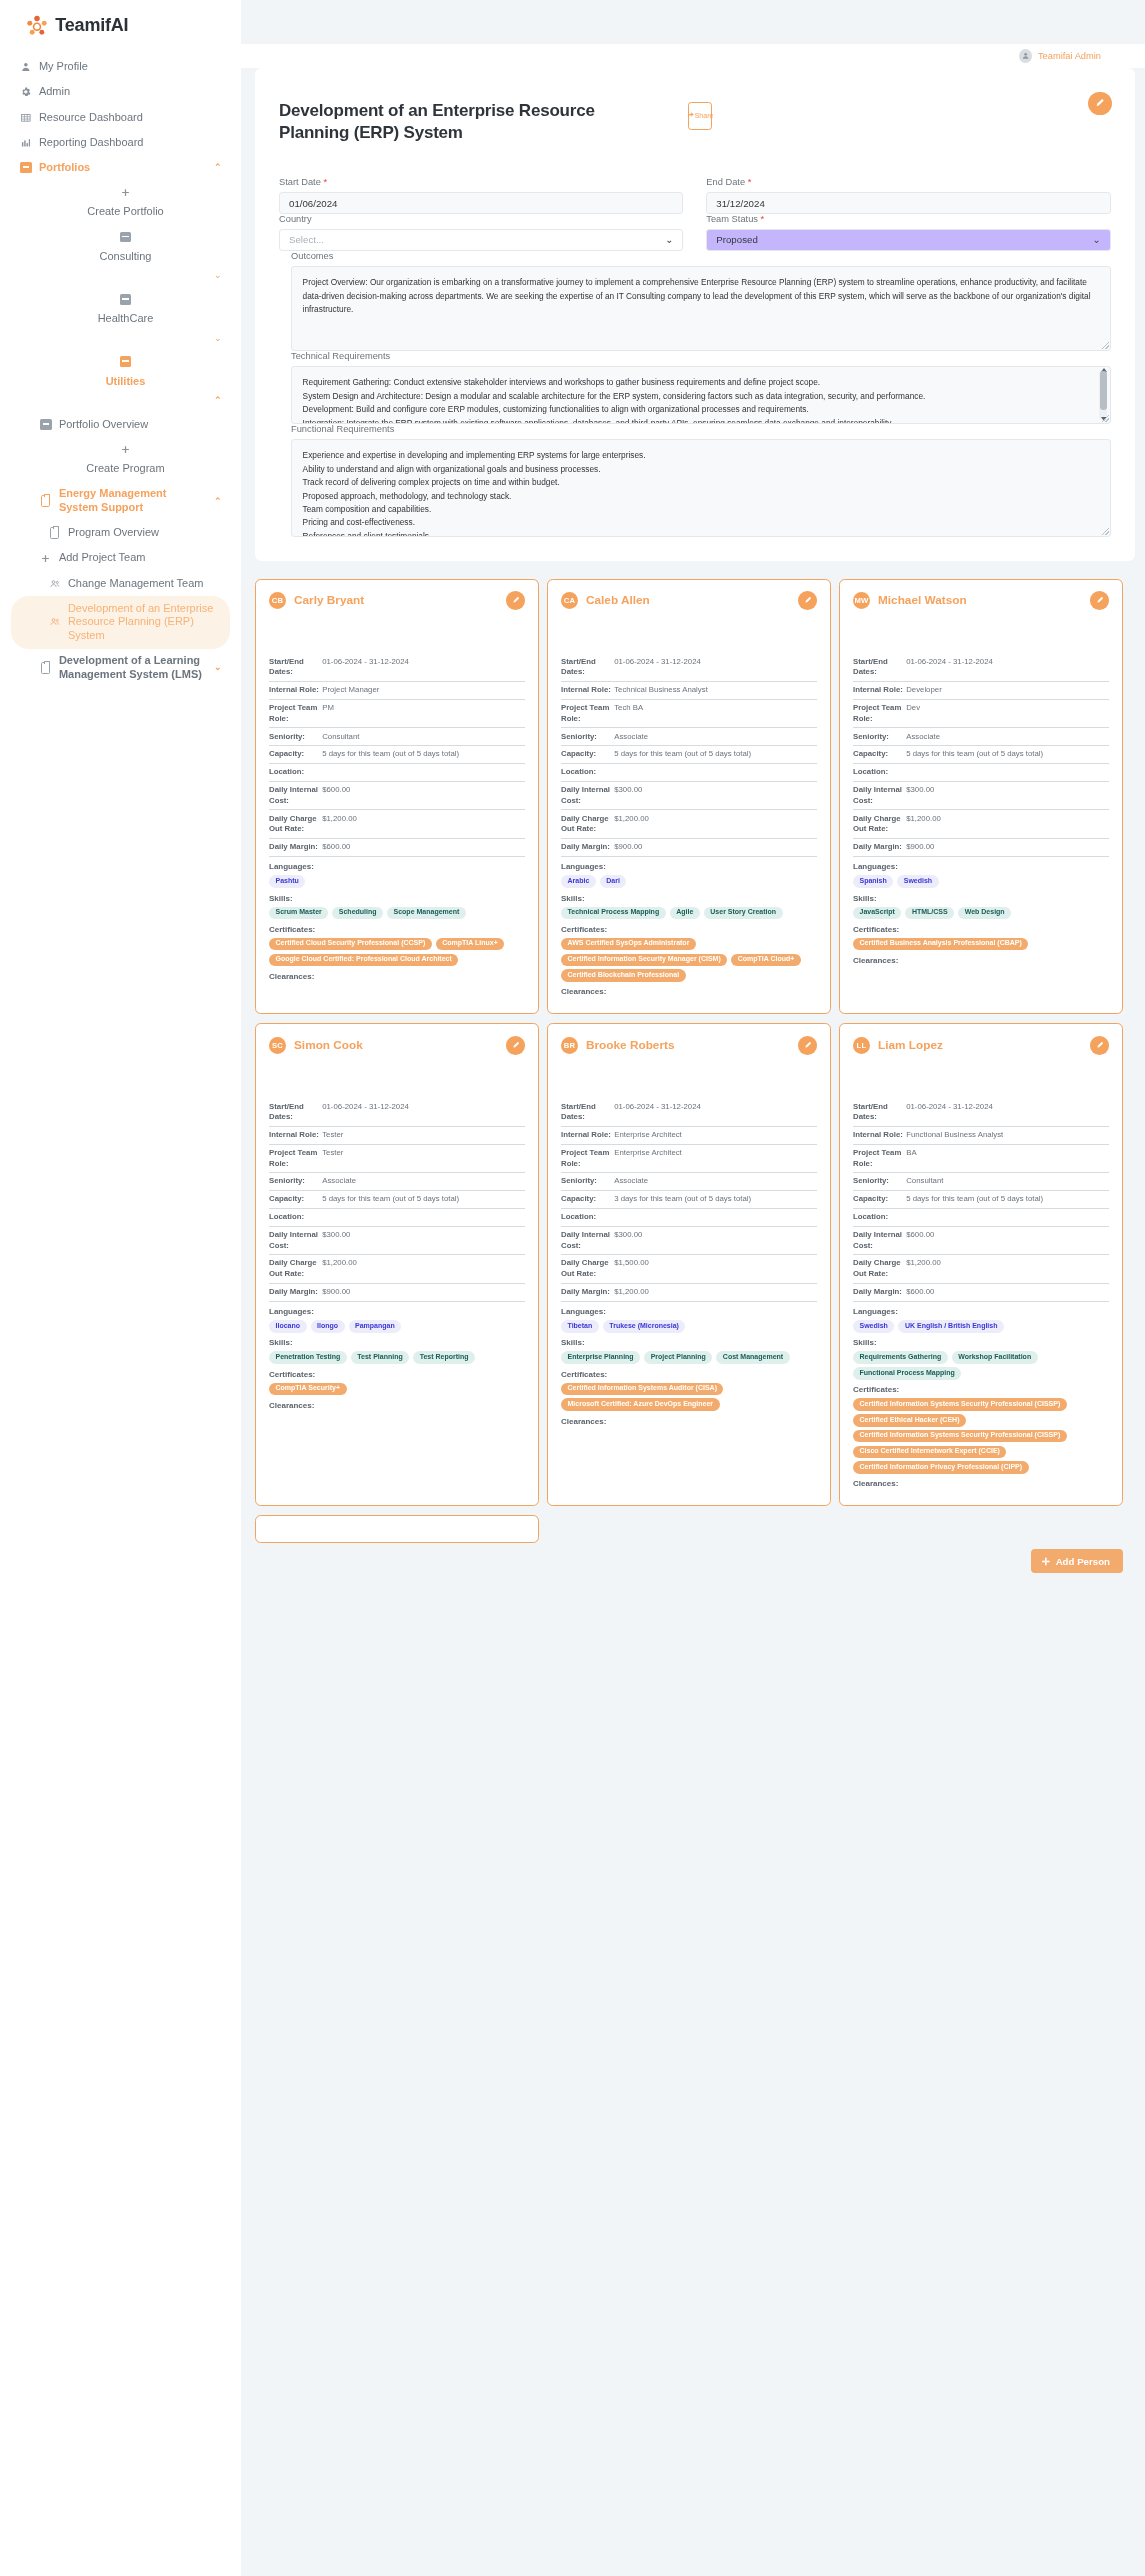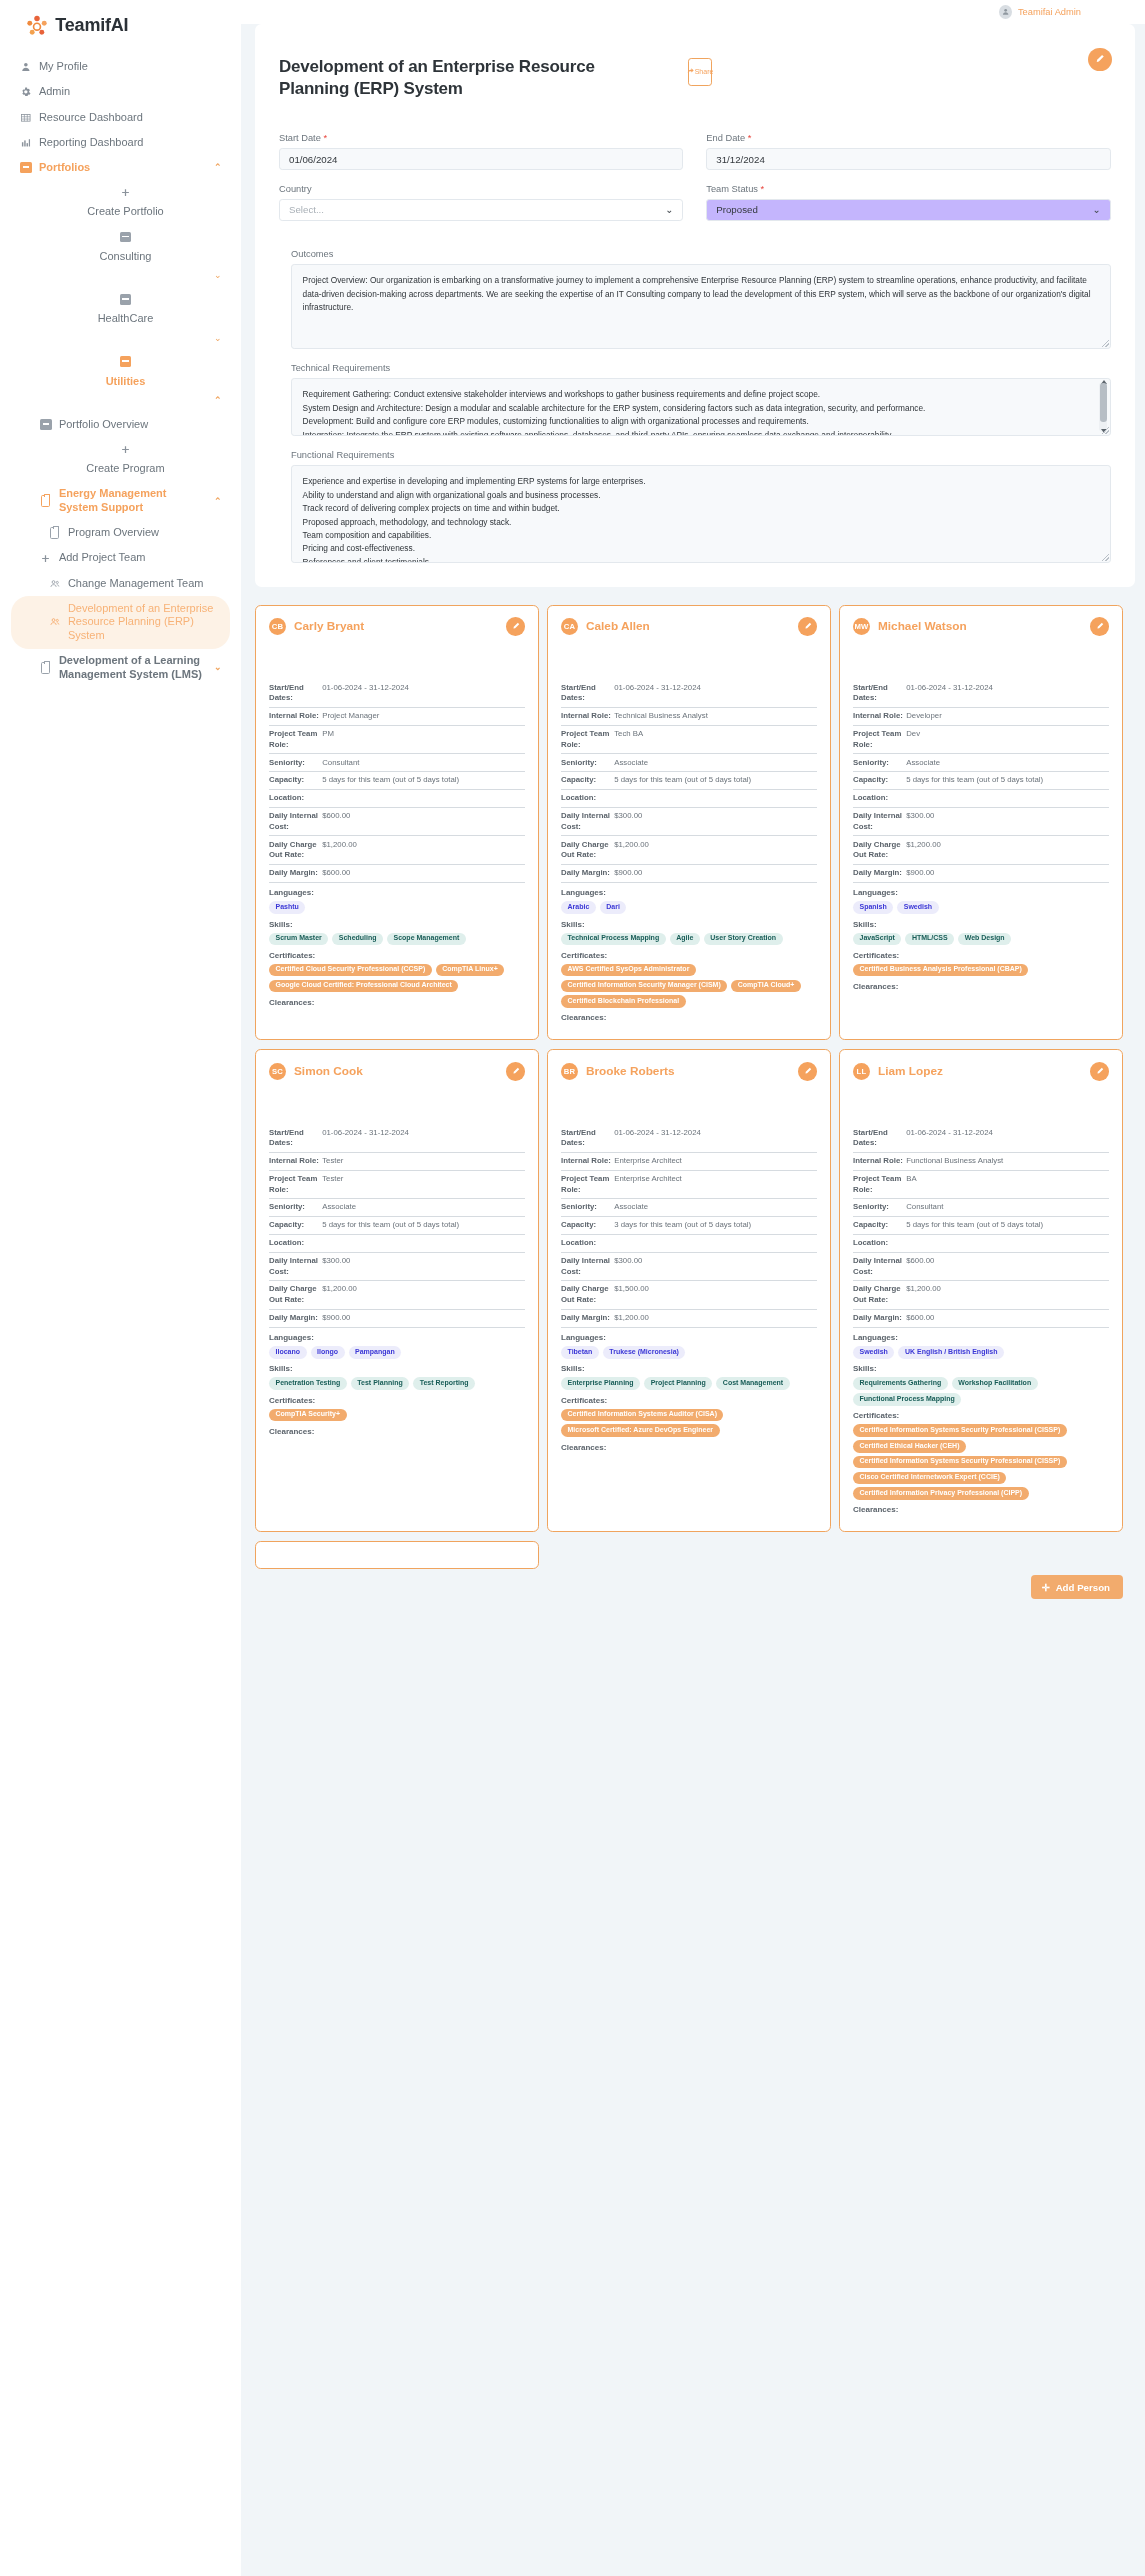--- a/index.html
+++ b/index.html
@@ -50,21 +50,21 @@
   .box-ic.or { background:#f5a25d; }
   .clip-ic { width:9px; height:11.4px; border:1.3px solid #9aa2ab; border-radius:1.6px; position:relative; display:inline-block; }
   .clip-ic:before { content:""; position:absolute; left:1.6px; top:-2.4px; width:4px; height:2.4px; border:1.2px solid #9aa2ab; border-bottom:none; border-radius:0.8px 0.8px 0 0; background:#fff;}
   .clip-ic.or { border-color:#f5a25d; }
   .clip-ic.or:before { border-color:#f5a25d; }
 
   
   .main { flex:1 1 auto; position:relative; }
   .topbar {
     height:23.5px; background:#fff; display:flex; align-items:center;
-    justify-content:flex-end; padding-right:65px; gap:5.7px;
+    justify-content:flex-end; padding-right:45px; gap:5.7px;margin-top:44px;
   }
   .avatar-sm {
     width:13px; height:14px; border-radius:50%; background:#d8dde2;
     display:flex; align-items:center; justify-content:center; color:#fff;
   }
   .topbar-name { color:#f5a25d; font-size:9.3px; }
 
   .content { padding:0 0 0 0; }
 
   .panel {
@@ -85,21 +85,21 @@
     margin:13px 0 0 28px; padding:1.6px; cursor:pointer; text-align:left;
   }
   .share-btn .sv { flex:0 0 7.3px; }
   .edit-fab {
     position:absolute; right:23px; top:24px;
     width:23.5px; height:23.5px; border-radius:50%; background:#f5a25d;
     display:flex; align-items:center; justify-content:center; cursor:pointer;
   }
 
   .form-grid { display:grid; grid-template-columns:1fr 1fr; gap:0 23px; margin-top:21px; }
-  .field { margin-bottom:14px; }
+  .field { }
   .field.full { grid-column:1 / -1;padding-left:12px; }
   .flabel { font-size:9.3px; color:#6c757d; margin-bottom:4.9px; display:block; }
   .req { color:#e8453c; }
   .finput {
     height:22px; background:#f7f9fb; border:0.8px solid #e3e8ed; border-radius:3.2px;
     display:flex; align-items:center; padding:0 9px;
     font-size:9.7px; color:#33383d;
   }
   .fselect {
     height:22px; background:#c4b5fd; border:0.8px solid #e3e8ed; border-radius:3.2px;

